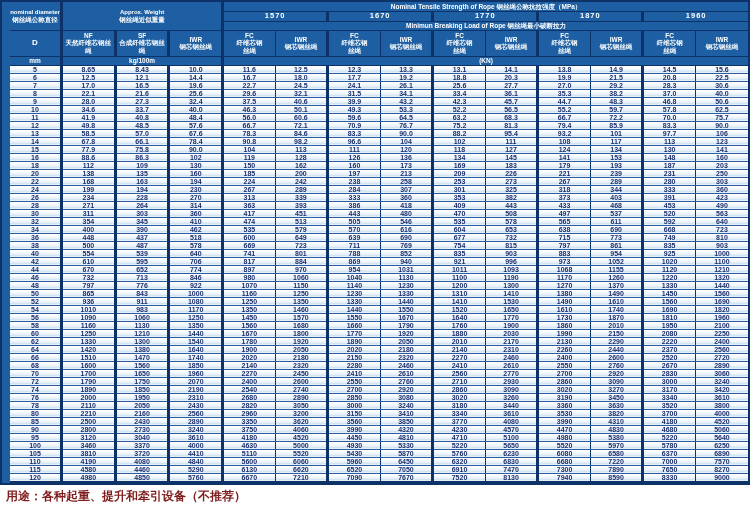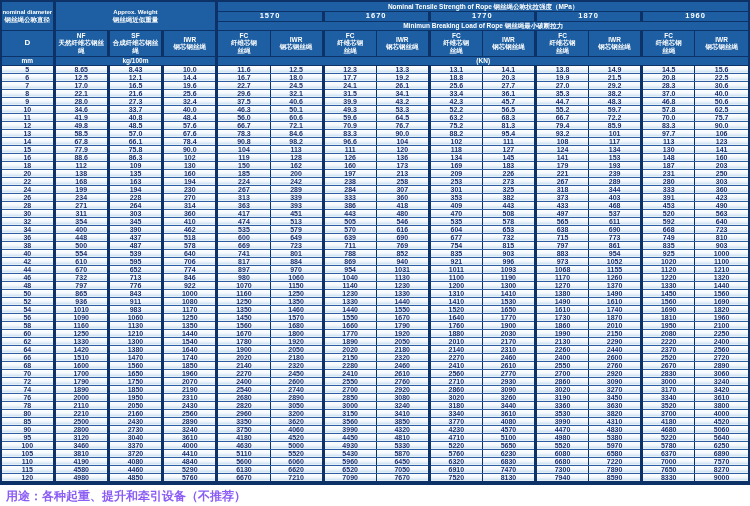--- a/index.html
+++ b/index.html
@@ -7,20 +7,21 @@
   body {
     width:750px; height:506px;
     background:#ffffff;
     font-family:"Liberation Sans","DejaVu Sans",sans-serif;
     overflow:hidden;
   }
   .table-wrap {
     background:#1d5fa2;
     border:2px solid #0d3268;
     width:750px;
+    padding-left:8px;
   }
   table.spec {
     width:100%;
     border-collapse:collapse;
     table-layout:fixed;
   }
   
   thead th {
     background:#1d5fa2;
     color:#ffffff;
@@ -54,21 +55,21 @@
     text-align:center;
     vertical-align:middle;
     color:#1b2f6b;
     background:linear-gradient(to bottom,#fdfeff 0%,#f6fafd 52%,#c5dcf0 100%);
     border-bottom:1px solid #2d5da1;
     white-space:nowrap;
     overflow:hidden;
   }
   tbody tr:last-child td { border-bottom:2px solid #0d3268; }
   .footer-note {
-    color:#8b5cf6;
+    color:#7f1d1d;
     font-size:12px;
     font-weight:bold;
     padding:3px 6px 0 6px;
     background:#ffffff;
     white-space:nowrap;
   }
 </style>
 </head>
 <body>
 

